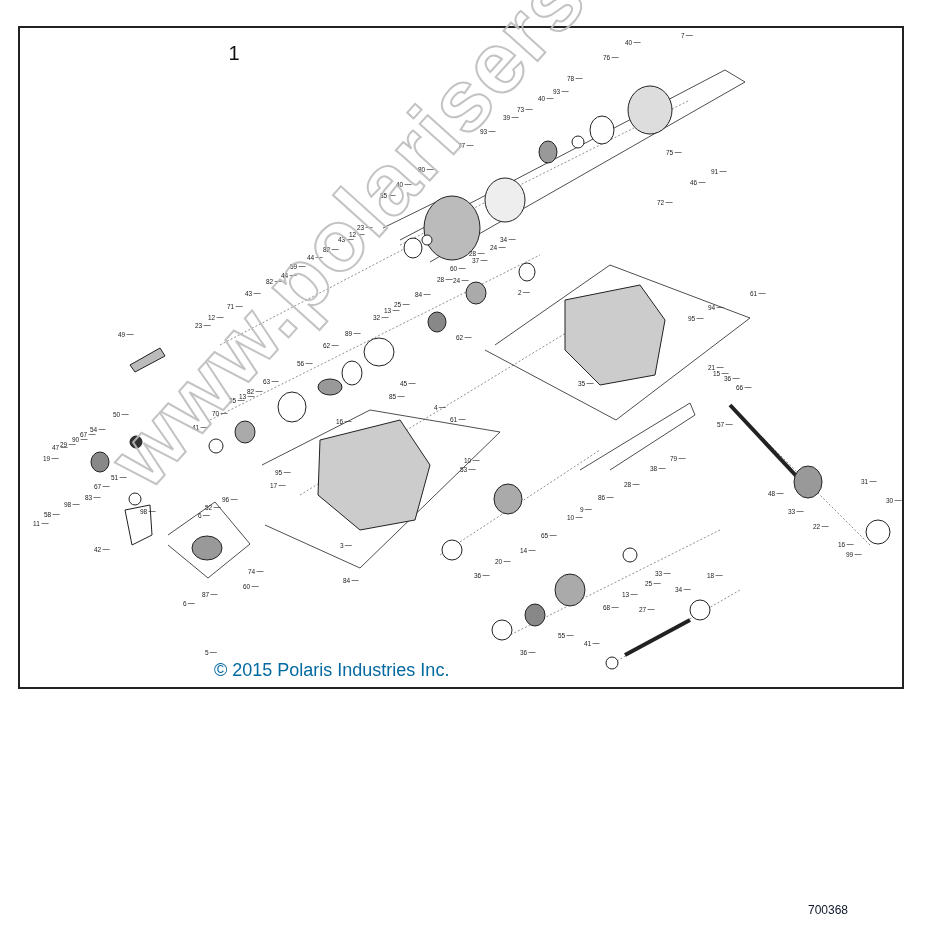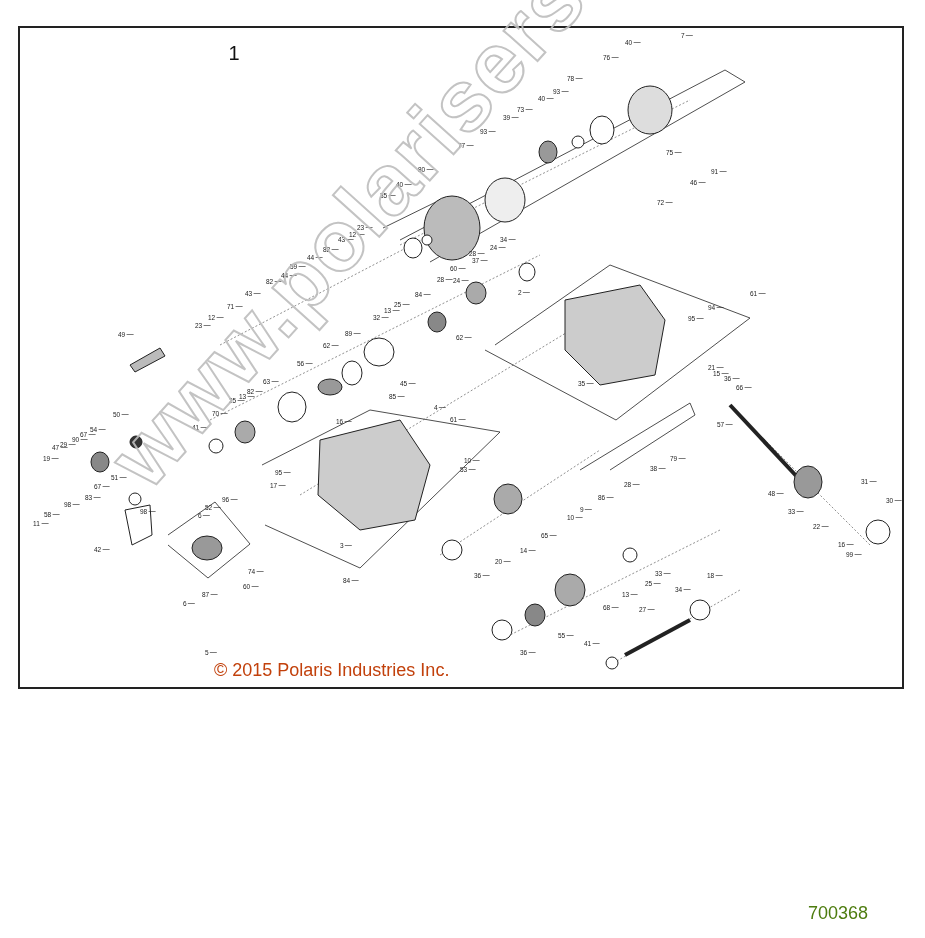--- a/index.html
+++ b/index.html
@@ -1,20 +1,20 @@
 <!DOCTYPE html>
 <html><head>
 <meta charset="utf-8">
 <style>
   html, body { margin: 0; padding: 0; background: #ffffff; }
   body { width: 925px; height: 938px; position: relative; overflow: hidden; font-family: "Liberation Sans", sans-serif; color: #111; }
   #frame { position: absolute; left: 18px; top: 26px; width: 886px; height: 663px; border: 2px solid #222; box-sizing: border-box; }
   #frame-num { position: absolute; left: 198px; top: 12px; width: 32px; height: 26px; background: #fff; text-align: center; font-size: 20px; line-height: 26px; color: #111; }
-  #copyright { position: absolute; left: 214px; top: 660px; font-size: 18px; color: #c2410c; white-space: nowrap; }
-  #figure-id { position: absolute; left: 808px; top: 903px; font-size: 18px; color: #4d7c0f; }
+  #copyright { position: absolute; left: 214px; top: 660px; font-size: 18px; color: #0369a1; white-space: nowrap; }
+  #figure-id { position: absolute; left: 808px; top: 903px; font-size: 12px; color: #0f172a; }
   #art { position: absolute; left: 0; top: 0; width: 925px; height: 938px; }
   #watermark { position: absolute; left: 90px; top: 440px; font-size: 86px; font-weight: bold; color: transparent; -webkit-text-stroke: 2px #bdbdbd; transform-origin: left top; transform: rotate(-48deg); white-space: nowrap; letter-spacing: 2px; opacity: 0.9; }
 </style>
 </head>
 <body>
 
 <svg id="art" viewBox="0 0 925 938" xmlns="http://www.w3.org/2000/svg">
   <g stroke="#222" fill="none" stroke-width="0.8">
 
     <polyline points="400,240 725,70 745,82 430,262"></polyline>

